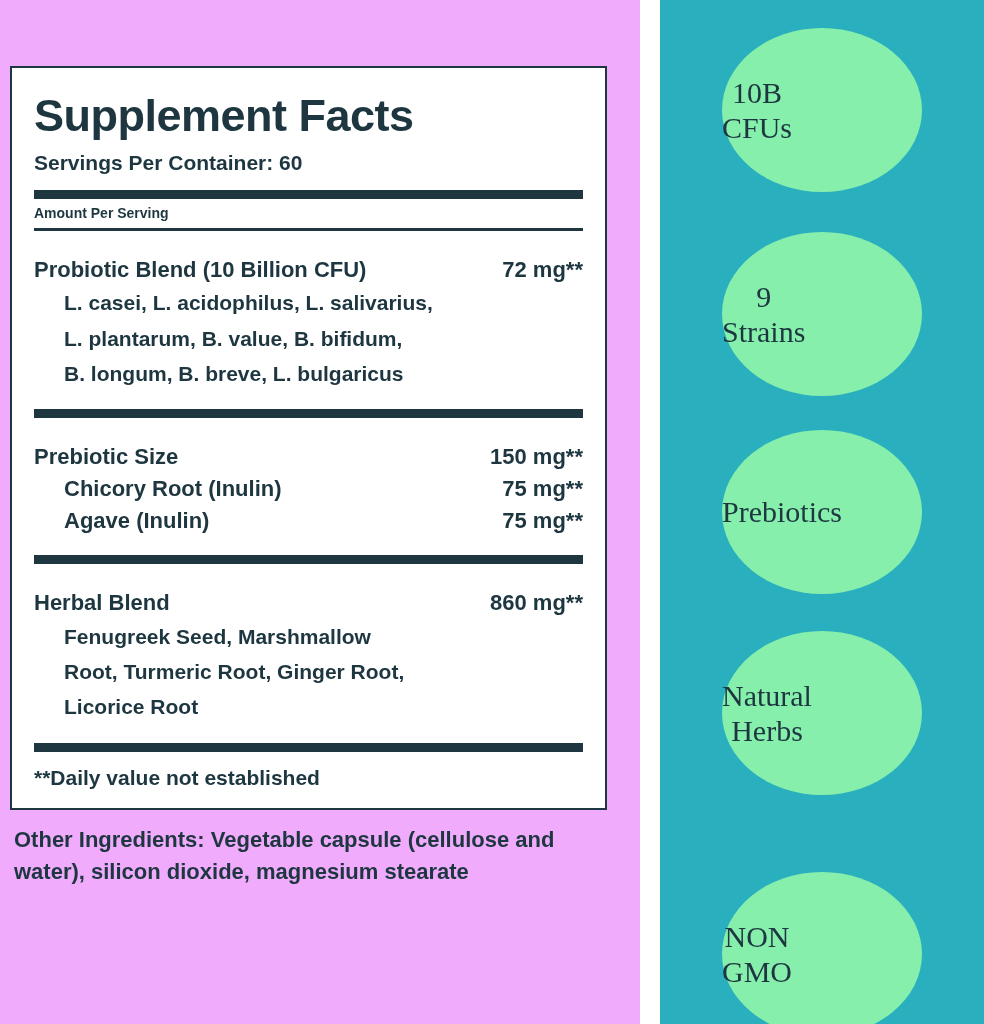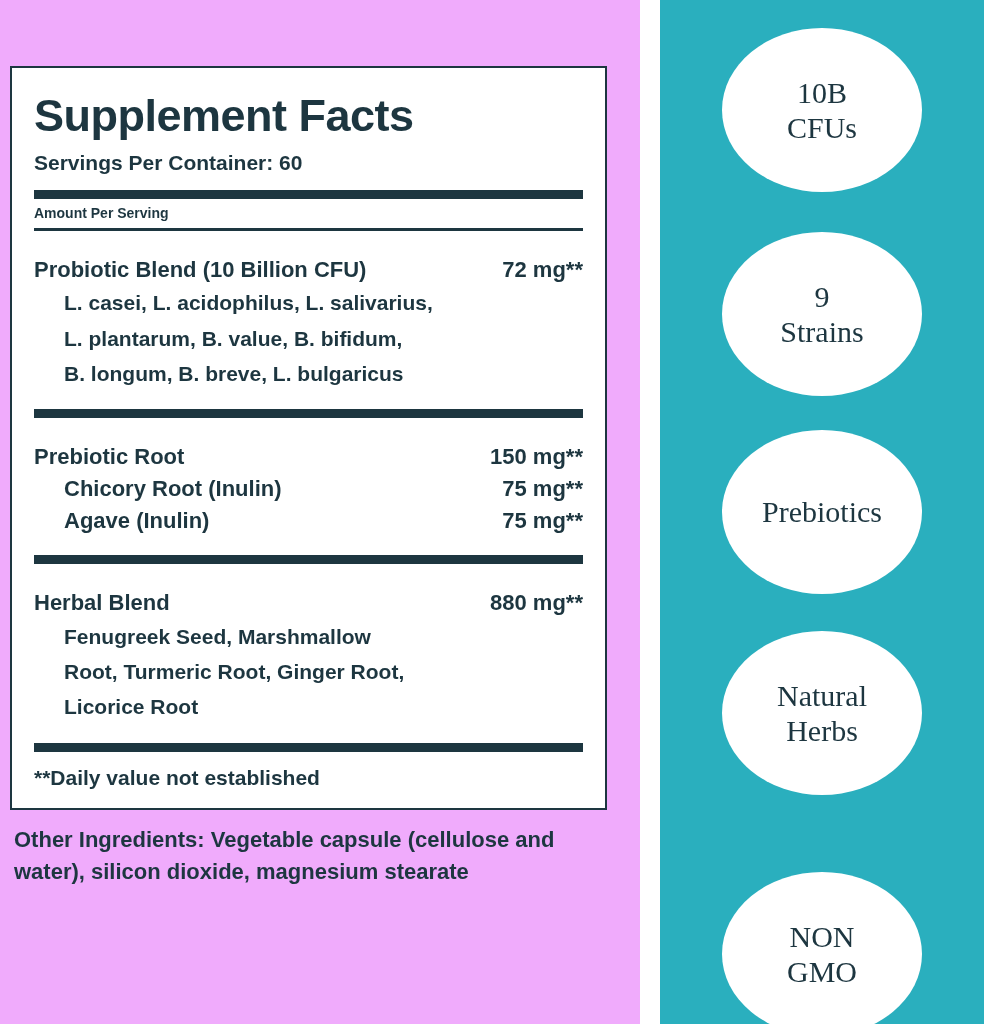--- a/index.html
+++ b/index.html
@@ -128,24 +128,24 @@
     height: 1024px;
     background: #2aafbe;
   }
   .badge {
     position: absolute;
     left: 50%;
     transform: translateX(-50%);
     width: 200px;
     height: 164px;
     border-radius: 50%;
-    background: #ffffff;
+    background: #86efac;
     display: flex;
     align-items: center;
-    justify-content: center;
+    justify-content: flex-start;
     text-align: center;
   }
   .badge span {
     font-family: "Liberation Serif", serif;
     font-size: 30px;
     line-height: 1.18;
     color: #1d3640;
     display: block;
     white-space: pre-line;
   }
@@ -176,39 +176,39 @@
         </div>
         <div class="sub">L. casei, L. acidophilus, L. salivarius,</div>
         <div class="sub">L. plantarum, B. value, B. bifidum,</div>
         <div class="sub">B. longum, B. breve, L. bulgaricus</div>
       </div>
 
       <div class="rule-thick"></div>
 
       <div class="group">
         <div class="line">
-          <span class="nm">Prebiotic Root</span>
+          <span class="nm">Prebiotic Size</span>
           <span class="amt">150 mg**</span>
         </div>
         <div class="line indent">
           <span class="nm">Chicory Root (Inulin)</span>
           <span class="amt">75 mg**</span>
         </div>
         <div class="line indent">
           <span class="nm">Agave (Inulin)</span>
           <span class="amt">75 mg**</span>
         </div>
       </div>
 
       <div class="rule-thick"></div>
 
       <div class="group">
         <div class="line">
           <span class="nm">Herbal Blend</span>
-          <span class="amt">880 mg**</span>
+          <span class="amt">860 mg**</span>
         </div>
         <div class="sub">Fenugreek Seed, Marshmallow</div>
         <div class="sub">Root, Turmeric Root, Ginger Root,</div>
         <div class="sub">Licorice Root</div>
       </div>
 
       <div class="rule-thick"></div>
 
       <div class="daily">**Daily value not established</div>
     </div>

